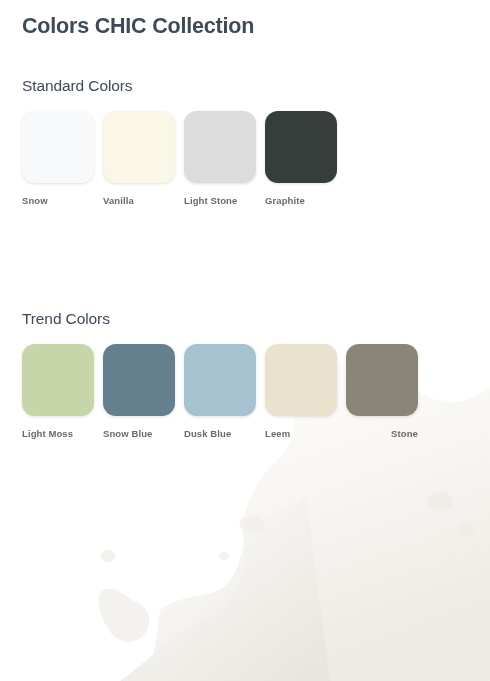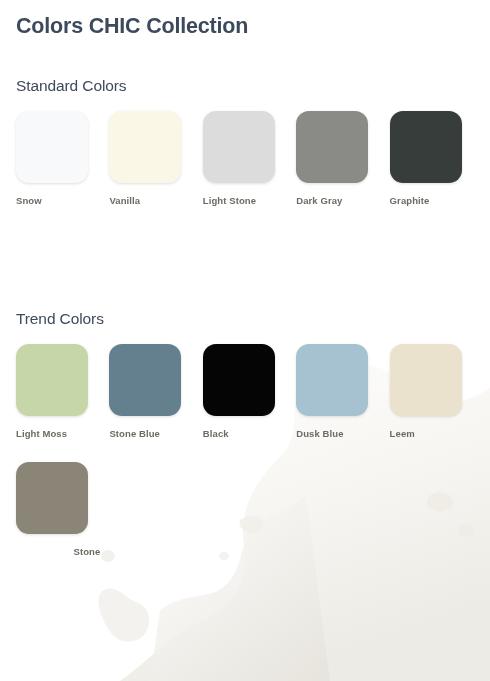--- a/index.html
+++ b/index.html
@@ -23,21 +23,21 @@
     width: 490px;
     height: 321px;
     z-index: 0;
     pointer-events: none;
   }
 
   
   #page {
     position: relative;
     z-index: 2;
-    padding: 0 16px;
+    padding: 0 22px;
     box-sizing: border-box;
   }
 
   .page-title {
     margin: 0;
     padding-top: 14px;
     font-size: 21.5px;
     font-weight: bold;
     color: #3d4a5c;
     letter-spacing: -0.2px;
@@ -52,21 +52,21 @@
   .section-title {
     margin: 0 0 16px 0;
     font-size: 15.5px;
     font-weight: normal;
     color: #3d4a5c;
     letter-spacing: -0.1px;
   }
 
   .swatch-grid {
     display: grid;
-    grid-template-columns: repeat(5, 1fr);
+    grid-template-columns: repeat(6, 1fr);
     column-gap: 36px;
     row-gap: 4px;
     gap: 9px;
   }
 
   .swatch-cell {
     width: 100%;
   }
 
   .swatch-chip {
@@ -134,51 +134,43 @@
       <div class="swatch-cell">
         <div class="swatch-chip" style="background: rgb(250, 247, 230);"></div>
         <span class="swatch-label" style="color: rgb(107, 107, 99);">Vanilla</span>
       </div>
 
       <div class="swatch-cell">
         <div class="swatch-chip" style="background: rgb(220, 220, 220);"></div>
         <span class="swatch-label" style="color: rgb(107, 107, 99);">Light Stone</span>
       </div>
 
-      <div class="swatch-cell">
-        <div class="swatch-chip" style="background: rgb(138, 138, 135);"></div>
-        <span class="swatch-label" style="color: rgb(107, 107, 99);">Dark Gray</span>
-      </div>
 
       <div class="swatch-cell">
         <div class="swatch-chip" style="background: rgb(55, 61, 58);"></div>
         <span class="swatch-label" style="color: rgb(107, 107, 99);">Graphite</span>
       </div>
 
     </div>
   </div>
 
   <div class="section section-trend">
     <h2 class="section-title" style="color: rgb(61, 74, 92); margin-top: 24px;">Trend Colors</h2>
     <div class="swatch-grid">
 
       <div class="swatch-cell">
         <div class="swatch-chip" style="background: rgb(198, 214, 168);"></div>
         <span class="swatch-label" style="color: rgb(107, 107, 99);">Light Moss</span>
       </div>
 
       <div class="swatch-cell">
         <div class="swatch-chip" style="background: rgb(100, 128, 142);"></div>
-        <span class="swatch-label" style="color: rgb(107, 107, 99);">Stone Blue</span>
+        <span class="swatch-label" style="color: rgb(107, 107, 99);">Snow Blue</span>
       </div>
 
-      <div class="swatch-cell">
-        <div class="swatch-chip" style="background: rgb(5, 5, 5);"></div>
-        <span class="swatch-label" style="color: rgb(107, 107, 99);">Black</span>
-      </div>
 
       <div class="swatch-cell">
         <div class="swatch-chip" style="background: rgb(166, 194, 209);"></div>
         <span class="swatch-label" style="color: rgb(107, 107, 99);">Dusk Blue</span>
       </div>
 
       <div class="swatch-cell">
         <div class="swatch-chip" style="background: rgb(234, 226, 205);"></div>
         <span class="swatch-label" style="color: rgb(107, 107, 99);">Leem</span>
       </div>

